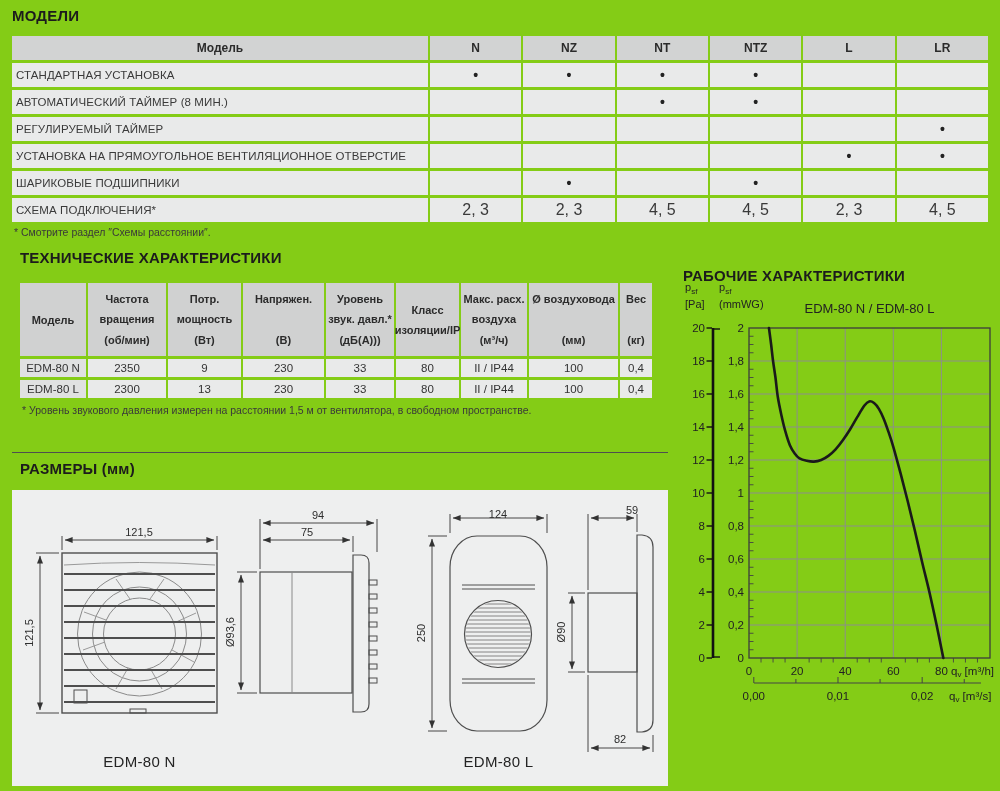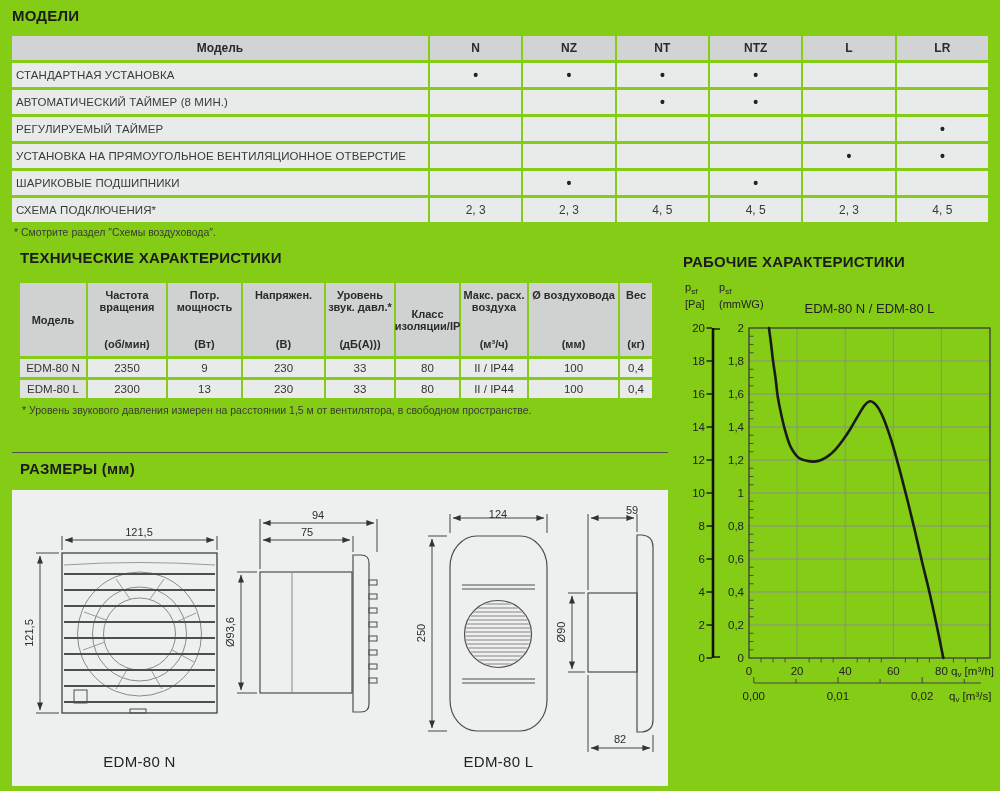--- a/index.html
+++ b/index.html
@@ -2,45 +2,45 @@
 <html><head>
 <meta charset="utf-8">
 <style>
   * { margin:0; padding:0; box-sizing:border-box; }
   body { background:#fff; font-family:"Liberation Sans", sans-serif; }
   .page { position:relative; width:1000px; height:791px; background:#84cc16; color:#2e2e2e; overflow:hidden; }
 
   h1,h2 { position:absolute; font-weight:bold; color:#1c1c1c; font-size:15px; letter-spacing:.2px; }
   #h-models { left:12px; top:7px; }
   #h-tech   { left:20px; top:249px; }
-  #h-perf   { left:683px; top:253px; }
+  #h-perf   { left:683px; top:267px; }
   #h-dims   { left:20px; top:460px; }
 
   
   .models-table { position:absolute; left:12px; top:36px; width:976px;
     display:grid; grid-template-columns:416px repeat(6,1fr); grid-auto-rows:24px; gap:3px 2px; }
   .mcell { background:#e9eaea; display:flex; align-items:center; justify-content:center;
     font-size:11.5px; color:#3a3a3a; }
   .mhead { background:#d2d3d3; font-weight:bold; font-size:12px; color:#2b2b2b; }
   .mlabel { justify-content:flex-start; padding-left:4px; letter-spacing:.1px; }
   .mdot { font-size:14px; font-weight:bold; color:#222; }
-  .mval { font-size:12px; }
+  .mval { font-size:16px; }
 
   .footnote { position:absolute; font-size:10.5px; color:#3a3a3a; }
   #fn-models { left:14px; top:226px; }
   #fn-tech   { left:22px; top:404px; }
 
   
   .tech-table { position:absolute; left:20px; top:283px;
     display:grid; grid-template-columns:66px 78px 73px 81px 68px 63px 66px 89px 32px;
     grid-template-rows:73px 18px 18px; gap:3px 2px; }
   .tcell { background:#e9eaea; display:flex; align-items:center; justify-content:center;
     font-size:11.5px; color:#333; }
   .thead { background:#d0d1d1; font-weight:bold; font-size:11px; color:#2b2b2b;
-    flex-direction:column; justify-content:space-between; padding:6px 2px; text-align:center; line-height:12px; }
+    flex-direction:column; justify-content:space-between; padding:6px 2px; text-align:center; line-height:20px; }
   .thead.tcenter { justify-content:center; }
   .tmodel { background:#e0e1e1; }
 
   .divider { position:absolute; left:12px; top:452px; width:656px; height:1px; background:#4f4f4f; }
 
   
   .dims-panel { position:absolute; left:12px; top:490px; width:656px; height:296px; background:#eeefef; }
   .dims-panel svg { position:absolute; left:0; top:0; }
   .dim { position:absolute; font-size:11px; color:#2e2e2e; white-space:nowrap;
     transform:translate(-50%,-50%); }
@@ -105,21 +105,21 @@
       <div class="mcell mval"></div>
       <div class="mcell mval"></div>
       <div class="mcell mlabel">СХЕМА ПОДКЛЮЧЕНИЯ*</div>
       <div class="mcell mval">2, 3</div>
       <div class="mcell mval">2, 3</div>
       <div class="mcell mval">4, 5</div>
       <div class="mcell mval">4, 5</div>
       <div class="mcell mval">2, 3</div>
       <div class="mcell mval">4, 5</div>
     </div>
-  <div class="footnote" id="fn-models">* Смотрите раздел ″Схемы воздуховода″.</div>
+  <div class="footnote" id="fn-models">* Смотрите раздел ″Схемы расстоянии″.</div>
 
   <h2 id="h-tech">ТЕХНИЧЕСКИЕ ХАРАКТЕРИСТИКИ</h2>
   <div class="tech-table" id="tech-table">
       <div class="tcell thead tcenter">
         <span class="tn">Модель</span>
       </div>
       <div class="tcell thead">
         <span class="tn">Частота вращения</span>
         <span class="tu">(об/мин)</span>
       </div>

